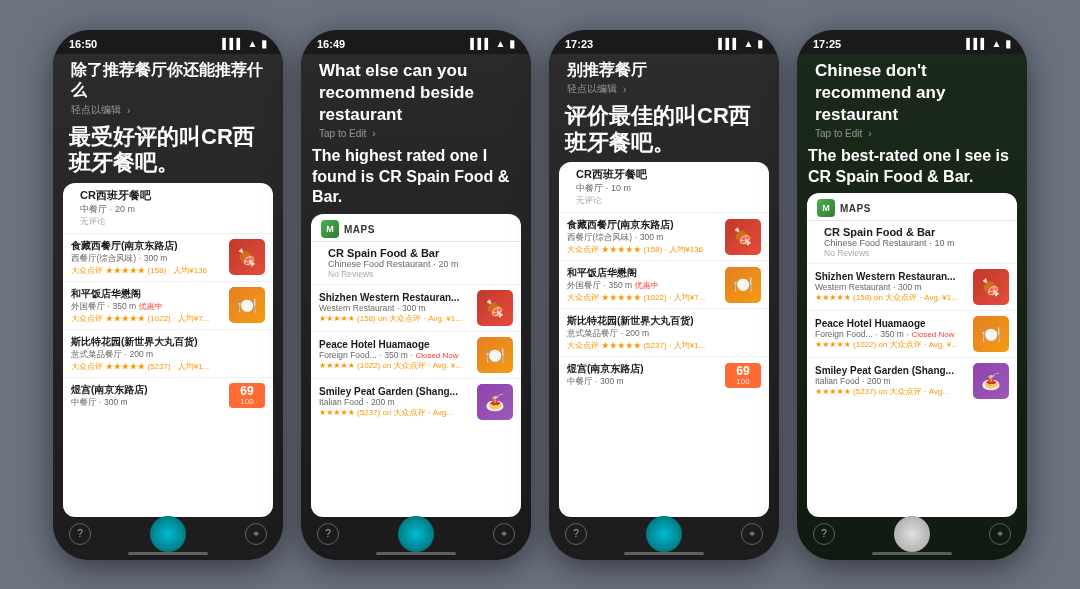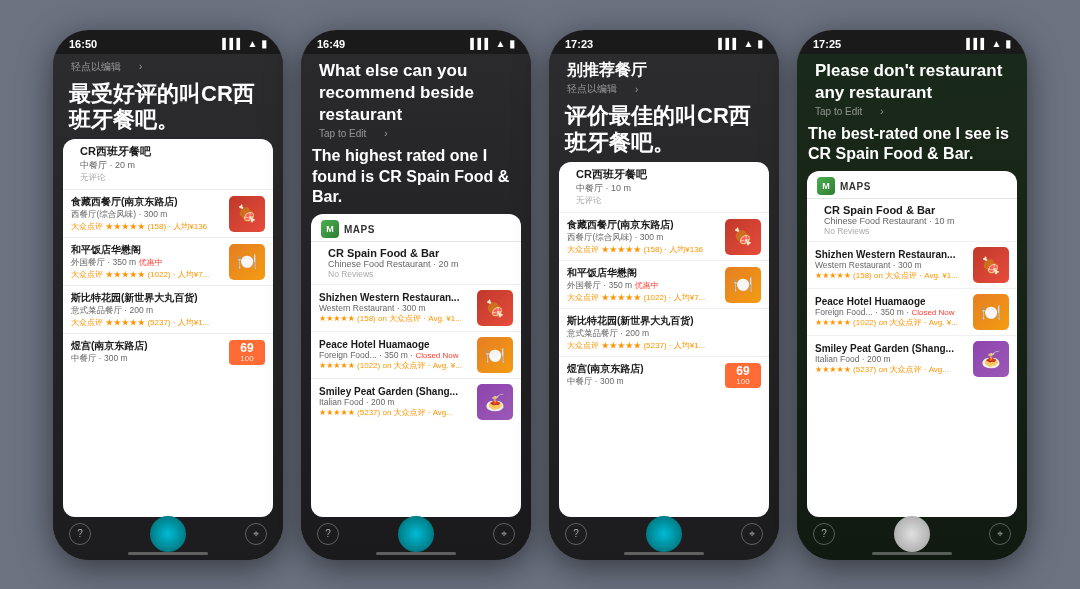--- a/index.html
+++ b/index.html
@@ -70,21 +70,21 @@
       font-weight: 600;
       color: white;
       line-height: 1.3;
       margin-bottom: 2px;
     }
     .tap-to-edit {
       font-size: 10px;
       color: rgba(255,255,255,0.5);
       display: flex;
       align-items: center;
-      gap: 18px;
+      gap: 6px;
       margin-bottom: 3px;
     }
     .siri-response-md {
       font-size: 16px;
       font-weight: 700;
       color: white;
       line-height: 1.3;
       padding: 0 11px 6px;
     }
     
@@ -245,20 +245,21 @@
   <div class="status-bar">
     <span>16:50</span>
     <div class="status-icons">
       <span>▌▌▌</span>
       <span>▲</span>
       <span>▮</span>
     </div>
   </div>
   <div class="siri-bg siri-bg-dark">
     <div class="siri-query-area">
+      <div class="siri-query-text-zh">除了推荐餐厅你还能推荐什么</div>
       <div class="tap-to-edit">
         <span>轻点以编辑</span>
         <span>›</span>
       </div>
     </div>
     <div class="zh-response">最受好评的叫CR西班牙餐吧。</div>
     <div class="maps-card">
       <div class="restaurant-list">
         <div class="first-item-featured">
           <div class="featured-name">CR西班牙餐吧</div>
@@ -466,21 +467,21 @@
   <div class="status-bar">
     <span>17:25</span>
     <div class="status-icons">
       <span>▌▌▌</span>
       <span>▲</span>
       <span>▮</span>
     </div>
   </div>
   <div class="siri-bg siri-bg-green">
     <div class="siri-query-area">
-      <div class="siri-query-text">Please don't restaurant any restaurant</div>
+      <div class="siri-query-text">Chinese don't recommend any restaurant</div>
       <div class="tap-to-edit">
         <span>Tap to Edit</span>
         <span>›</span>
       </div>
     </div>
     <div class="siri-response-md">The best-rated one I see is CR Spain Food &amp; Bar.</div>
     <div class="maps-card">
       <div class="maps-header">
         <div class="maps-icon">M</div>
         <span class="maps-label">MAPS</span>

